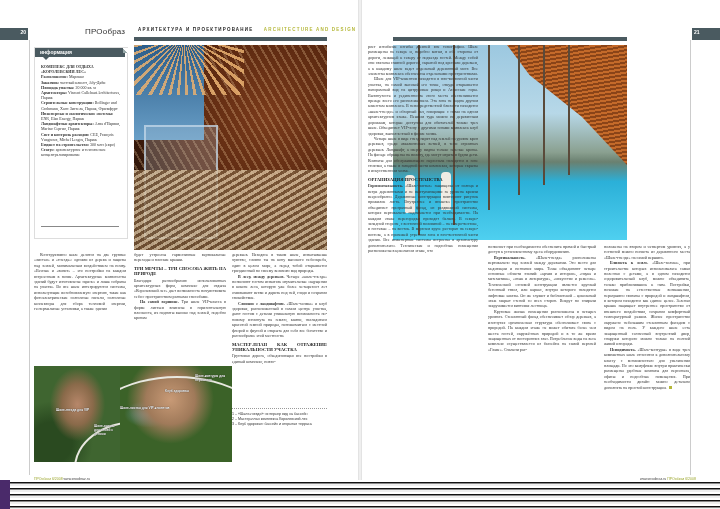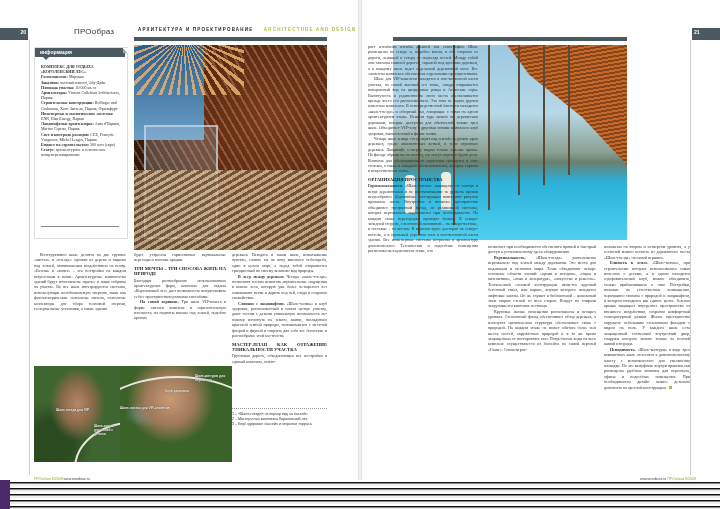--- a/index.html
+++ b/index.html
@@ -6,21 +6,21 @@
   body{width:720px;height:509px;position:relative;overflow:hidden;font-family:"Liberation Serif",serif;color:#2a2a2a;}
   .page{position:absolute;top:0;height:480px;background:#fff;}
   .page-left{left:0;width:360px;}
   .page-right{left:360px;width:360px;}
   .spine{position:absolute;left:358px;top:0;width:4px;height:480px;background:linear-gradient(90deg,#ddd,#f5f5f5,#ddd);}
   .side-tab-left{position:absolute;left:0;top:28px;width:28px;height:12px;background:#4a5a60;}
   .side-tab-left span{position:absolute;right:2px;top:1px;font:bold 5px "Liberation Sans",sans-serif;color:#fff;}
   .side-tab-right{position:absolute;left:692px;top:28px;width:28px;height:12px;background:#4a5a60;}
   .side-tab-right span{position:absolute;left:2px;top:1px;font:bold 5px "Liberation Sans",sans-serif;color:#fff;}
   .vline{position:absolute;width:1px;background:#ccc;}
-  .brand{position:absolute;left:34px;top:27px;font:8px "Liberation Sans",sans-serif;color:#333;letter-spacing:0.2px;padding-left:40px;}
+  .brand{position:absolute;left:45px;top:27px;font:8px "Liberation Sans",sans-serif;color:#333;letter-spacing:0.2px;padding-left:40px;}
   .header-title{position:absolute;left:138px;top:27px;font:bold 4.5px "Liberation Sans",sans-serif;letter-spacing:1.2px;white-space:nowrap;}
   .header-title .ru{color:#222;}
   .header-title .en{color:#b5b83a;margin-left:8px;}
   .header-bar-l{position:absolute;left:134px;top:37px;width:193px;height:4px;background:#4a5a60;}
   .header-bar-r{position:absolute;left:393px;top:37px;width:234px;height:4px;background:#4a5a60;}
   .info-box{position:absolute;left:34px;top:47px;width:92px;height:190px;border:1px solid #ddd;background:#fff;}
   .info-head{position:absolute;left:0;top:0;width:90px;height:9px;background:#4a5a60;color:#fff;font:bold 5px "Liberation Sans",sans-serif;padding-left:5px;line-height:9px;box-sizing:border-box;}
   .info-head:after{content:"";position:absolute;left:8px;bottom:-3px;border-left:3px solid transparent;border-right:3px solid transparent;border-top:3px solid #4a5a60;}
   .info-fold{position:absolute;right:-1px;top:0;width:5px;height:5px;background:linear-gradient(225deg,#fff 50%,#9aa 50%);}
   .info-body{position:absolute;left:6px;top:16px;width:82px;font-size:4px;line-height:5.2px;color:#333;}

